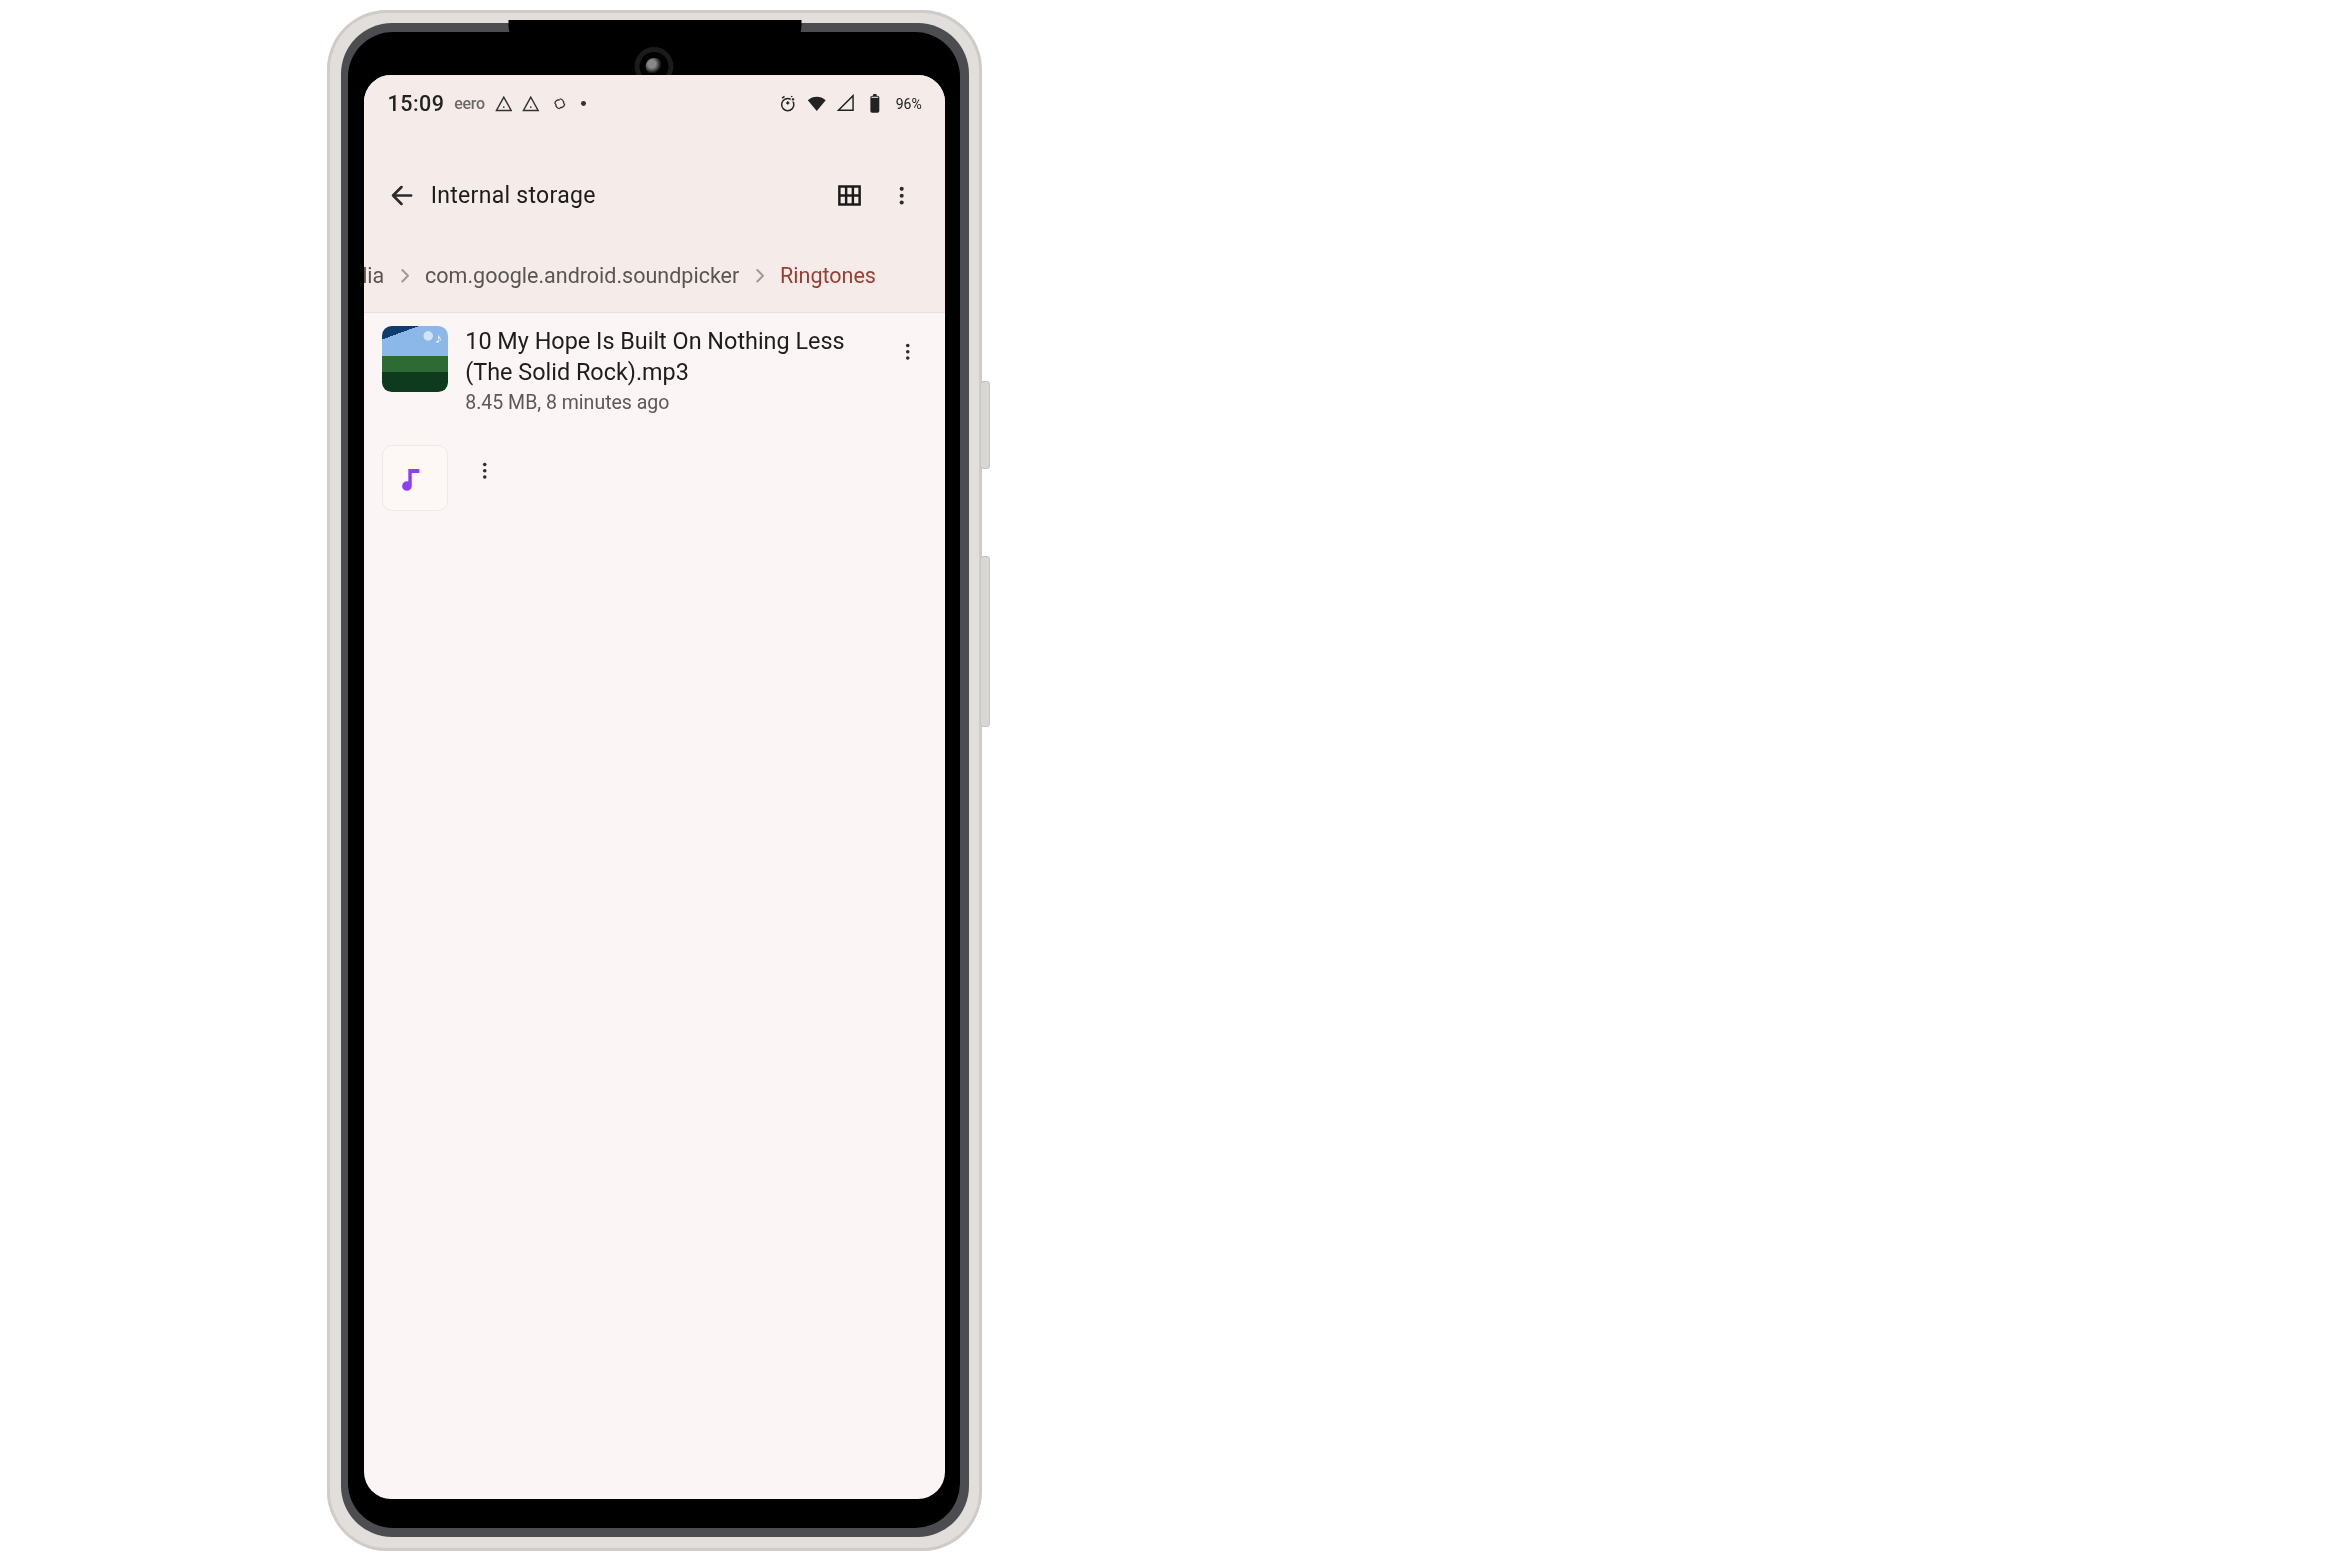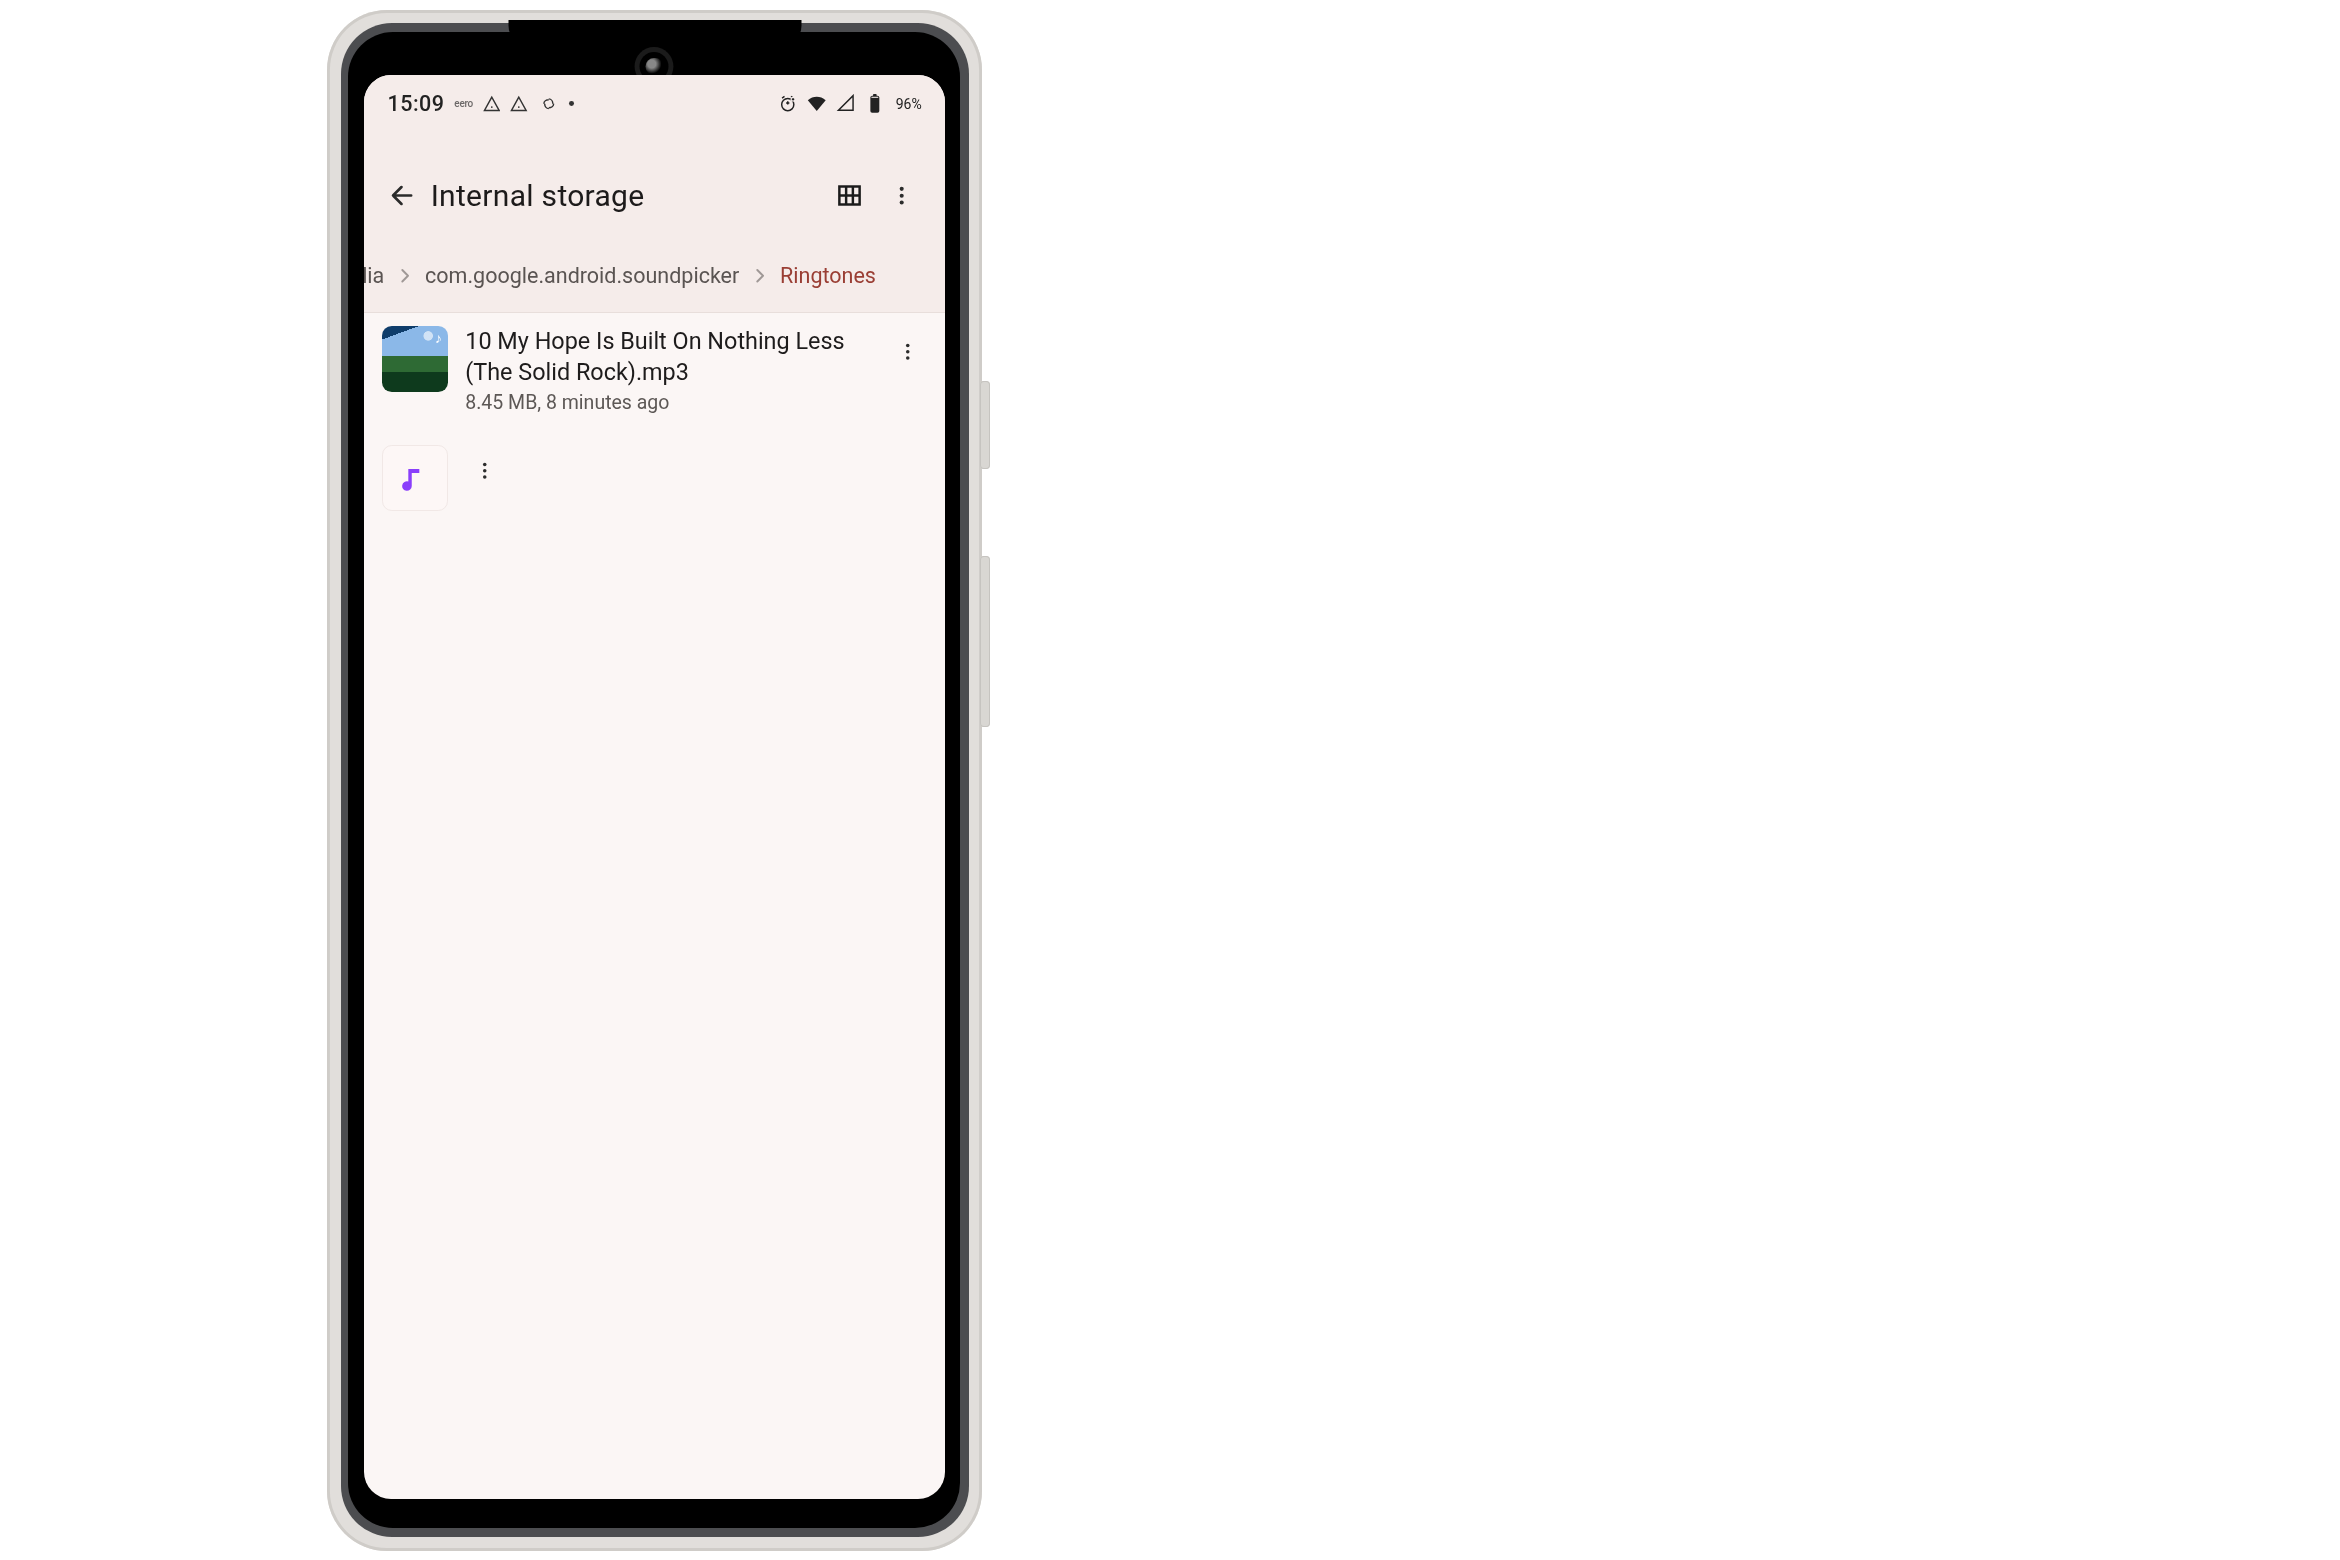--- a/index.html
+++ b/index.html
@@ -79,36 +79,36 @@
   .statusbar {
     height: 57px;
     padding: 0 23.4px;
     display: flex; align-items: center; justify-content: space-between;
     background: #f5ecea;
     color: #222;
     font-size: 19.5px;
   }
   .status-left { display:flex; align-items:center; gap:9.8px; }
   .status-left .time { font-weight:500; font-size:21.5px; letter-spacing:0.5px; }
-  .status-left .eero { font-size:10px; letter-spacing:-0.3px; opacity:.65; font-weight:500; }
+  .status-left .eero { font-size:16px; letter-spacing:-0.3px; opacity:.65; font-weight:500; }
   .status-right { display:flex; align-items:center; gap:7.8px; }
   .status-right .pct { font-size:14px; margin-left:2px; }
   .ic16 { width:17.6px; height:17.6px; display:inline-flex; align-items:center; justify-content:center; }
   .ic20 { width:21.5px; height:21.5px; display:inline-flex; align-items:center; justify-content:center; }
   .status-dot { width:4.9px; height:4.9px; background:#333; border-radius:50%; }
 
   
   .appbar {
     height: 127px;
     background: #f5ecea;
     display:flex; align-items:center;
     padding: 0 21.5px 0 13.7px;
   }
   .appbar .back { width:47px; height:47px; display:flex; align-items:center; justify-content:center; }
-  .appbar .title { flex:1; font-size:30px; font-weight:400; color:#1d1b1b; padding-left:5.9px; letter-spacing:0.3px;}
+  .appbar .title { flex:1; font-size:23px; font-weight:400; color:#1d1b1b; padding-left:5.9px; letter-spacing:0.3px;}
   .appbar .action { width:43px; height:43px; display:flex; align-items:center; justify-content:center; margin-left:9.8px; }
 
   
   .breadcrumb {
     background:#f5ecea;
     padding: 0 0 19.5px 0;
     display:flex; align-items:center;
     font-size:21.5px;
     color:#5a5452;
     overflow:hidden;

